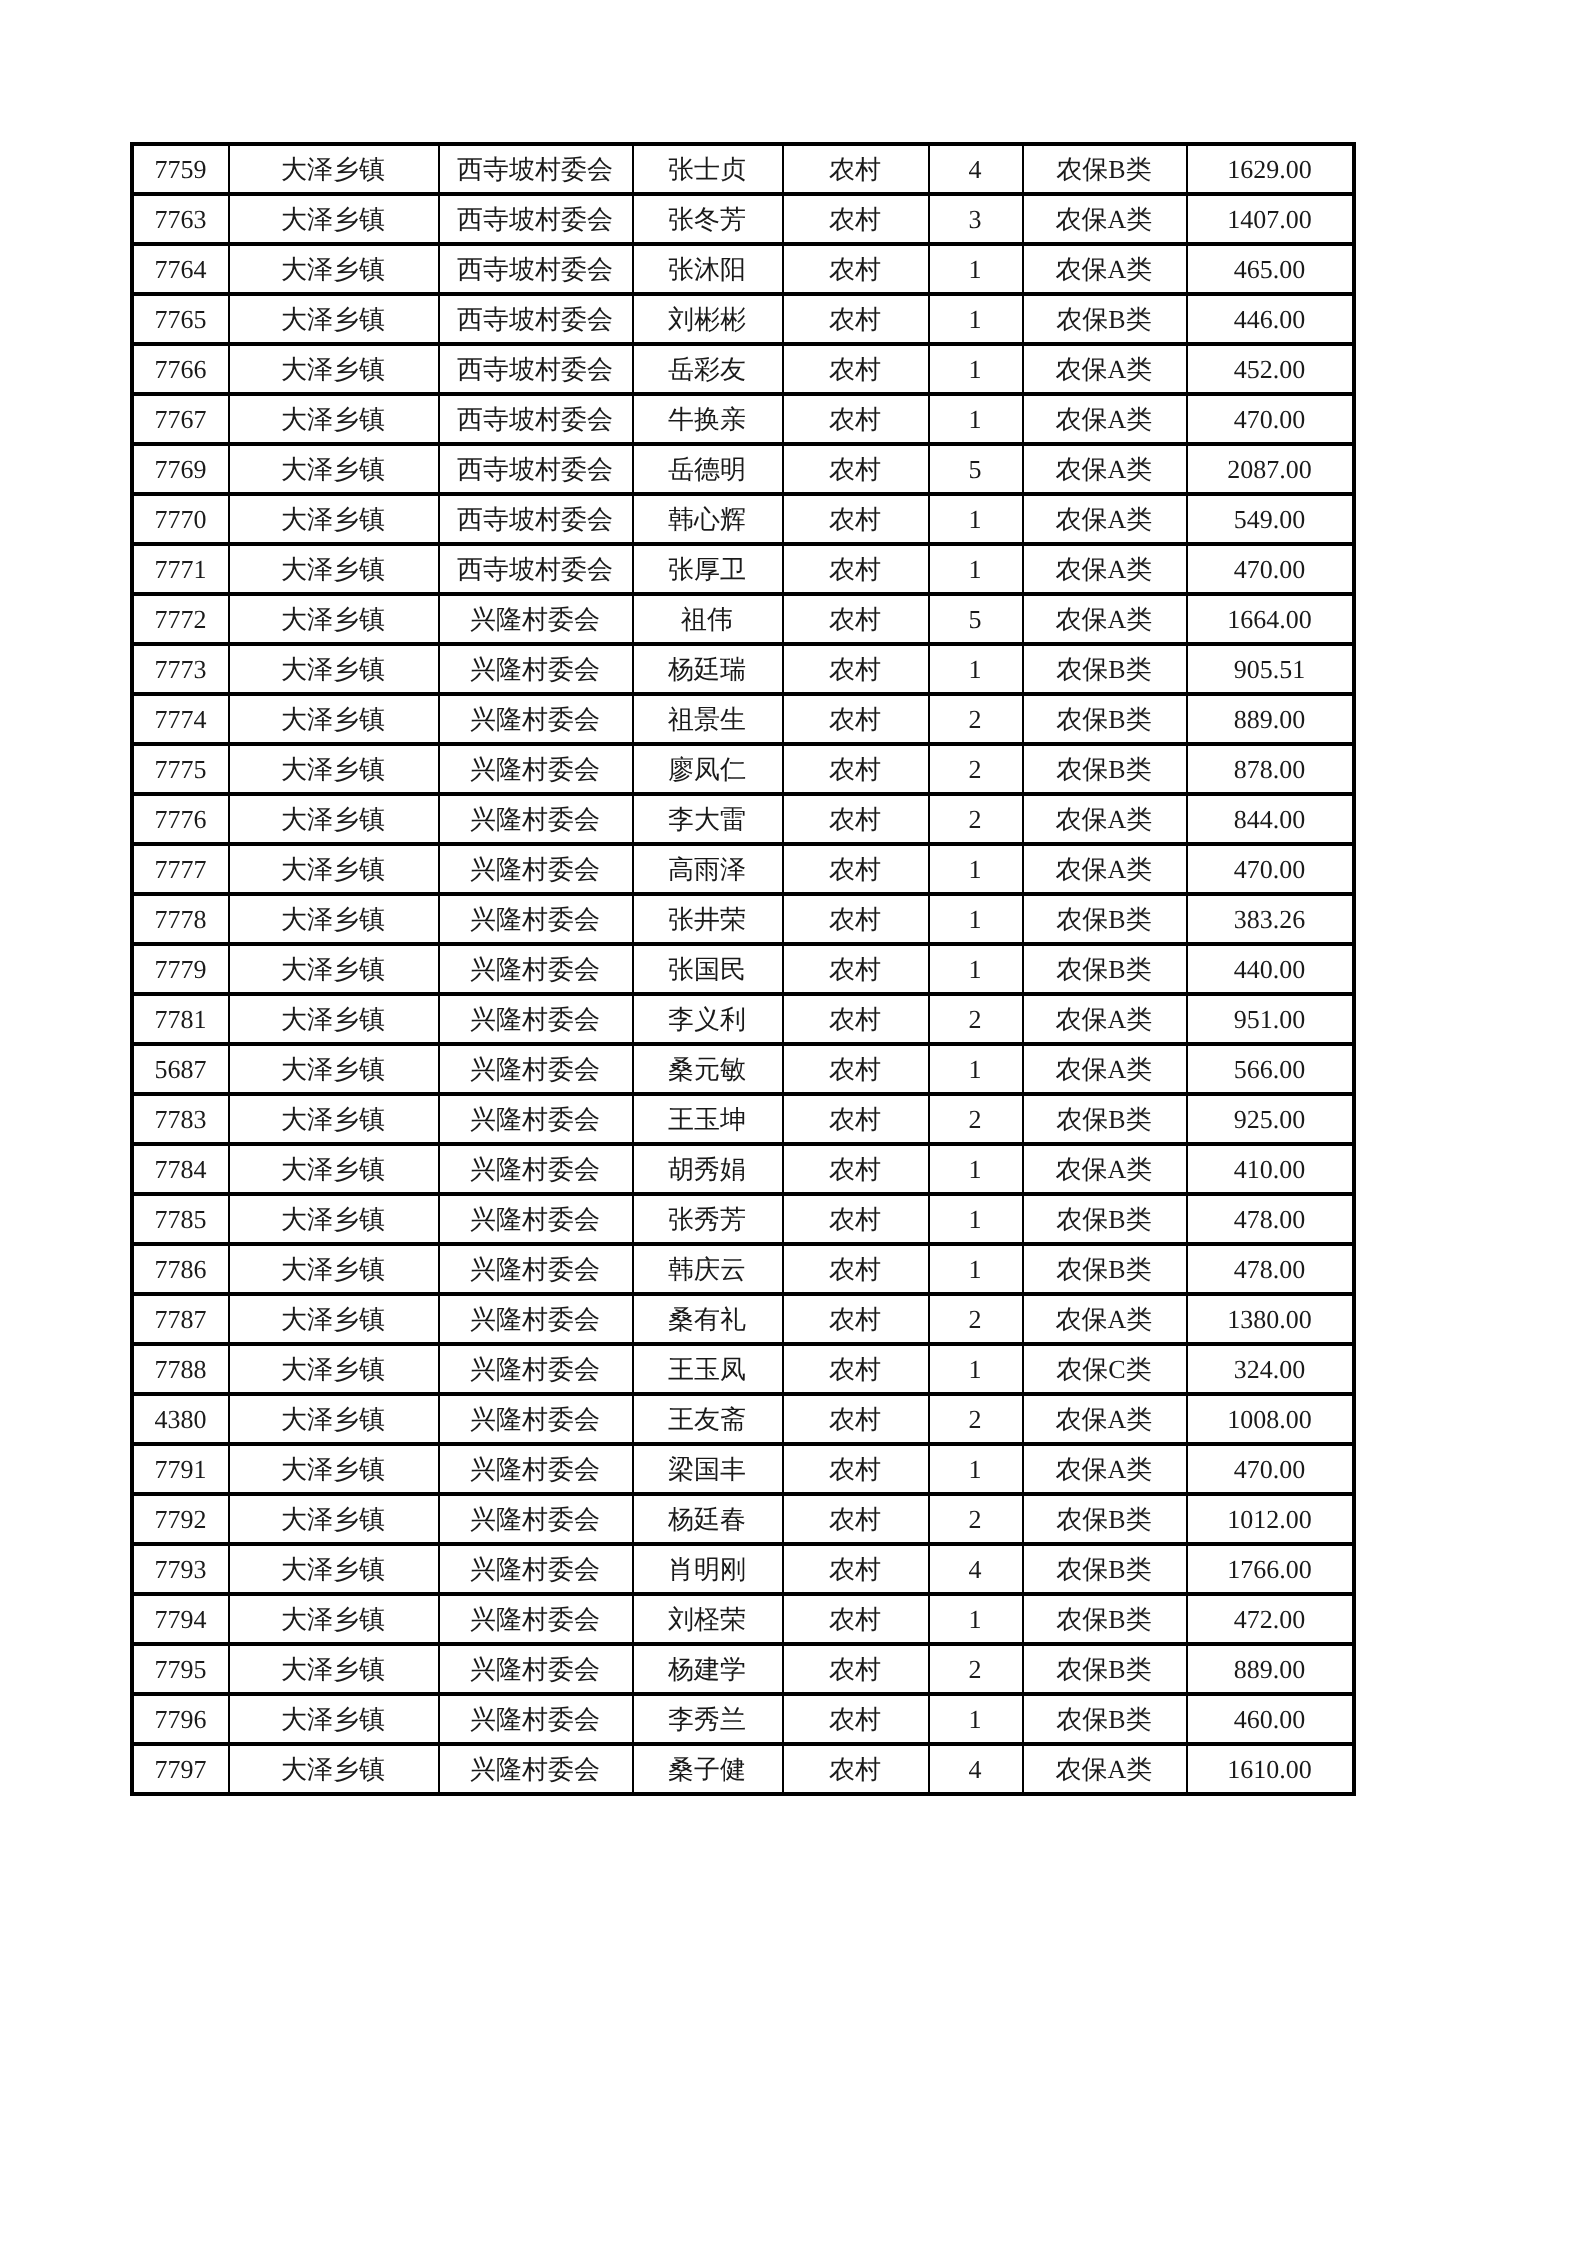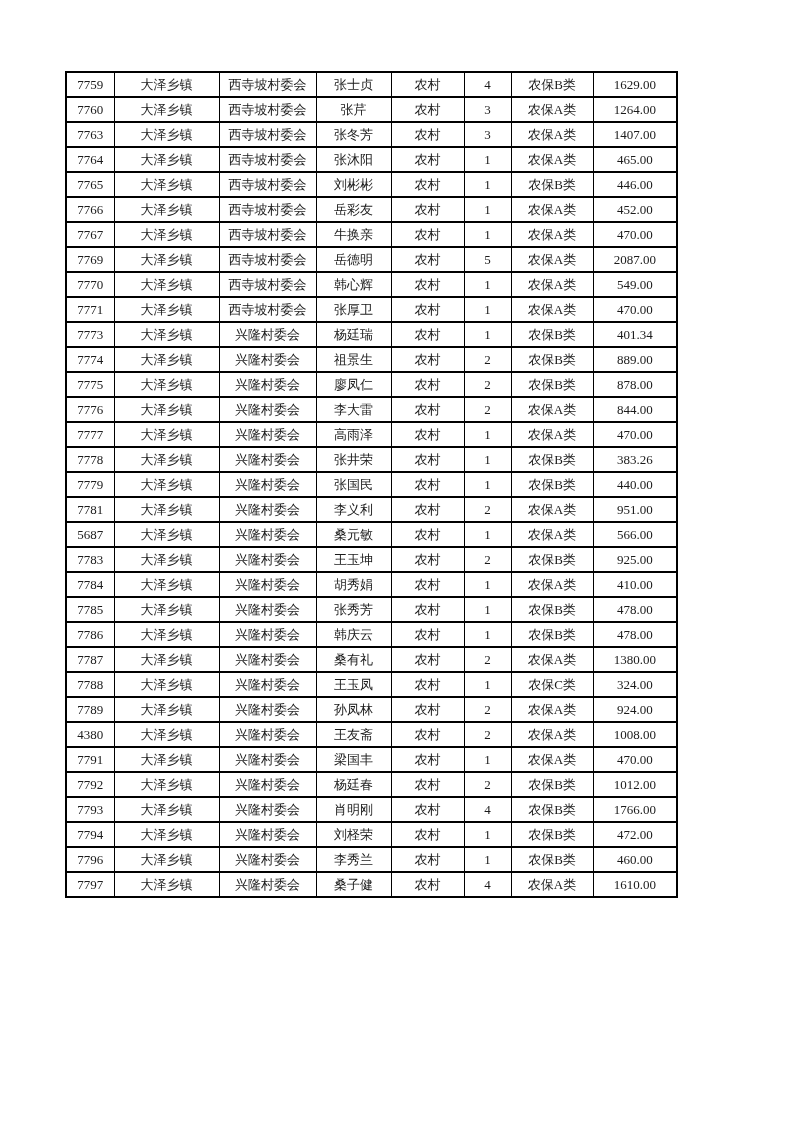--- a/index.html
+++ b/index.html
@@ -64,37 +64,27 @@
           <td>7759</td>
           <td>大泽乡镇</td>
           <td>西寺坡村委会</td>
           <td>张士贞</td>
           <td>农村</td>
           <td>4</td>
           <td>农保B类</td>
           <td>1629.00</td>
         </tr>
         <tr>
-          <td>7760</td>
-          <td>大泽乡镇</td>
-          <td>西寺坡村委会</td>
-          <td>张芹</td>
+          <td>7763</td>
+          <td>大泽乡镇</td>
+          <td>西寺坡村委会</td>
+          <td>张冬芳</td>
           <td>农村</td>
           <td>3</td>
           <td>农保A类</td>
-          <td>1264.00</td>
-        </tr>
-        <tr>
-          <td>7763</td>
-          <td>大泽乡镇</td>
-          <td>西寺坡村委会</td>
-          <td>张冬芳</td>
-          <td>农村</td>
-          <td>3</td>
-          <td>农保A类</td>
           <td>1407.00</td>
         </tr>
         <tr>
           <td>7764</td>
           <td>大泽乡镇</td>
           <td>西寺坡村委会</td>
           <td>张沐阳</td>
           <td>农村</td>
           <td>1</td>
           <td>农保A类</td>
@@ -154,28 +144,38 @@
           <td>7771</td>
           <td>大泽乡镇</td>
           <td>西寺坡村委会</td>
           <td>张厚卫</td>
           <td>农村</td>
           <td>1</td>
           <td>农保A类</td>
           <td>470.00</td>
         </tr>
         <tr>
+          <td>7772</td>
+          <td>大泽乡镇</td>
+          <td>兴隆村委会</td>
+          <td>祖伟</td>
+          <td>农村</td>
+          <td>5</td>
+          <td>农保A类</td>
+          <td>1664.00</td>
+        </tr>
+        <tr>
           <td>7773</td>
           <td>大泽乡镇</td>
           <td>兴隆村委会</td>
           <td>杨廷瑞</td>
           <td>农村</td>
           <td>1</td>
           <td>农保B类</td>
-          <td>401.34</td>
+          <td>905.51</td>
         </tr>
         <tr>
           <td>7774</td>
           <td>大泽乡镇</td>
           <td>兴隆村委会</td>
           <td>祖景生</td>
           <td>农村</td>
           <td>2</td>
           <td>农保B类</td>
           <td>889.00</td>
@@ -304,30 +304,20 @@
           <td>7788</td>
           <td>大泽乡镇</td>
           <td>兴隆村委会</td>
           <td>王玉凤</td>
           <td>农村</td>
           <td>1</td>
           <td>农保C类</td>
           <td>324.00</td>
         </tr>
         <tr>
-          <td>7789</td>
-          <td>大泽乡镇</td>
-          <td>兴隆村委会</td>
-          <td>孙凤林</td>
-          <td>农村</td>
-          <td>2</td>
-          <td>农保A类</td>
-          <td>924.00</td>
-        </tr>
-        <tr>
           <td>4380</td>
           <td>大泽乡镇</td>
           <td>兴隆村委会</td>
           <td>王友斋</td>
           <td>农村</td>
           <td>2</td>
           <td>农保A类</td>
           <td>1008.00</td>
         </tr>
         <tr>
@@ -362,20 +352,30 @@
         </tr>
         <tr>
           <td>7794</td>
           <td>大泽乡镇</td>
           <td>兴隆村委会</td>
           <td>刘柽荣</td>
           <td>农村</td>
           <td>1</td>
           <td>农保B类</td>
           <td>472.00</td>
+        </tr>
+        <tr>
+          <td>7795</td>
+          <td>大泽乡镇</td>
+          <td>兴隆村委会</td>
+          <td>杨建学</td>
+          <td>农村</td>
+          <td>2</td>
+          <td>农保B类</td>
+          <td>889.00</td>
         </tr>
         <tr>
           <td>7796</td>
           <td>大泽乡镇</td>
           <td>兴隆村委会</td>
           <td>李秀兰</td>
           <td>农村</td>
           <td>1</td>
           <td>农保B类</td>
           <td>460.00</td>

